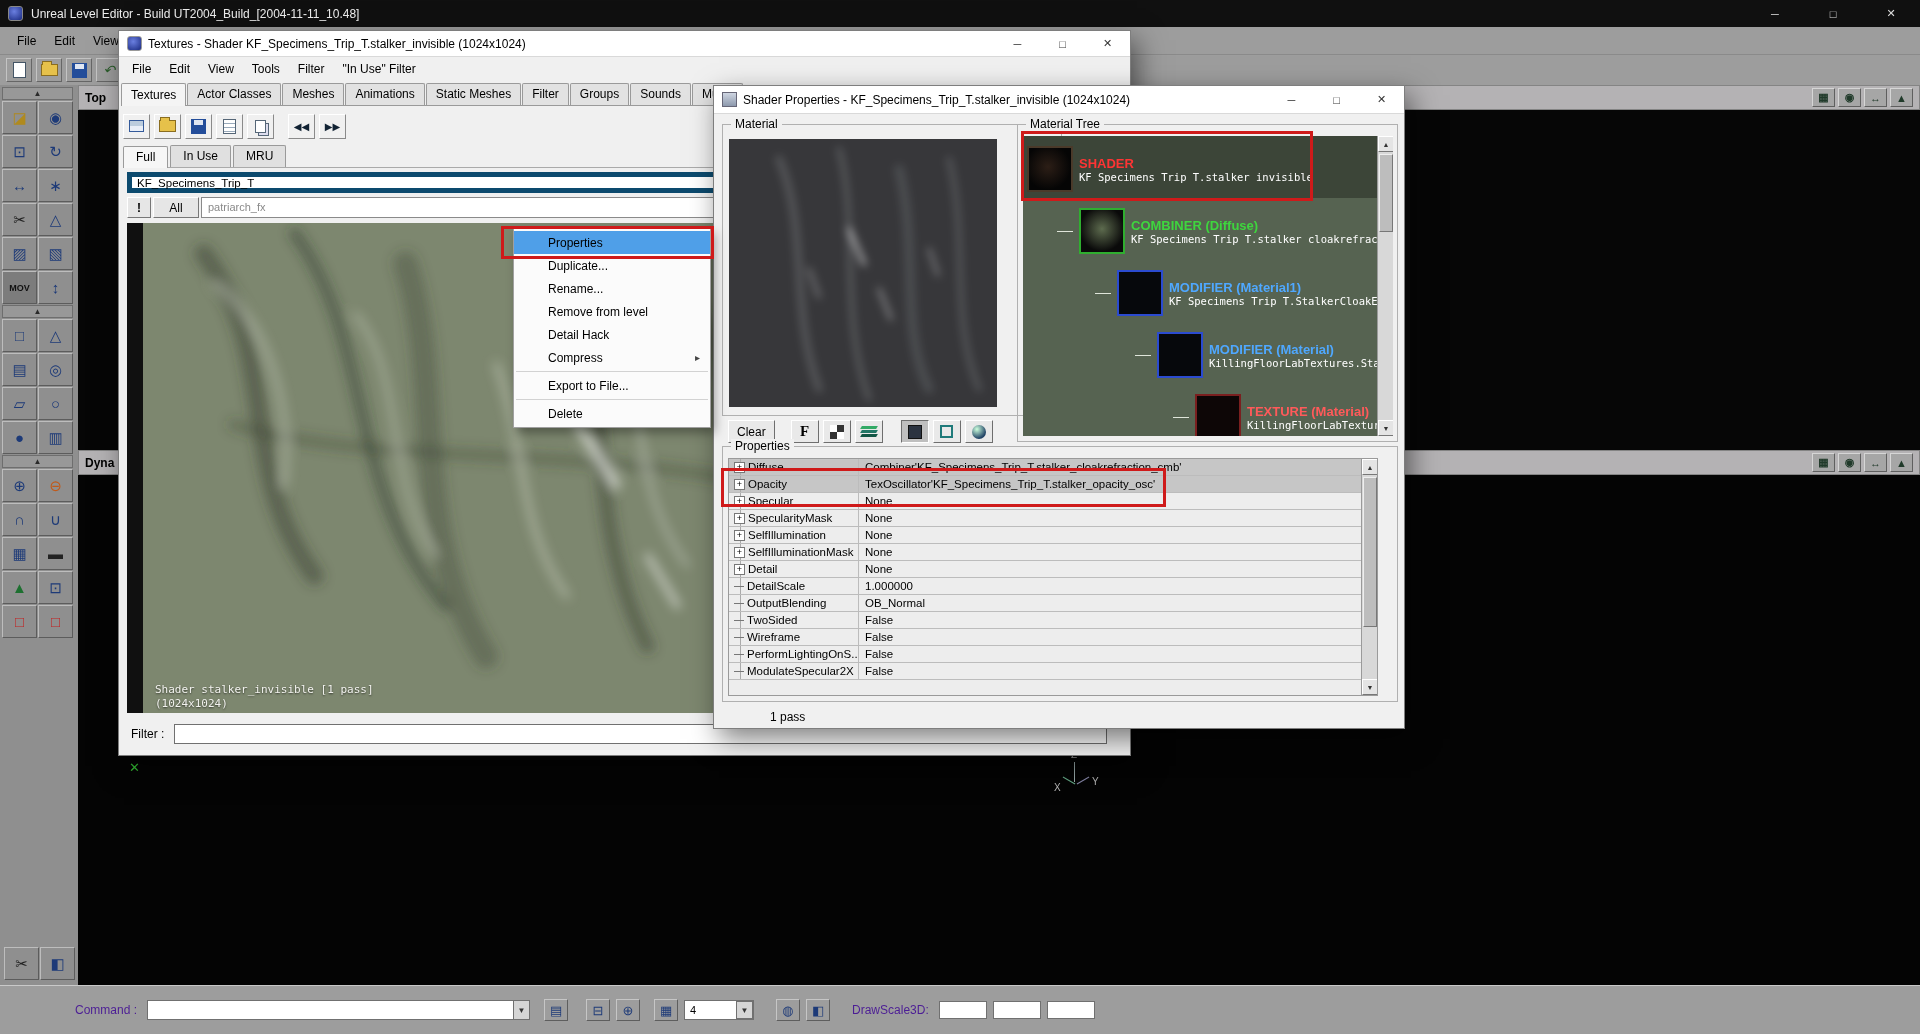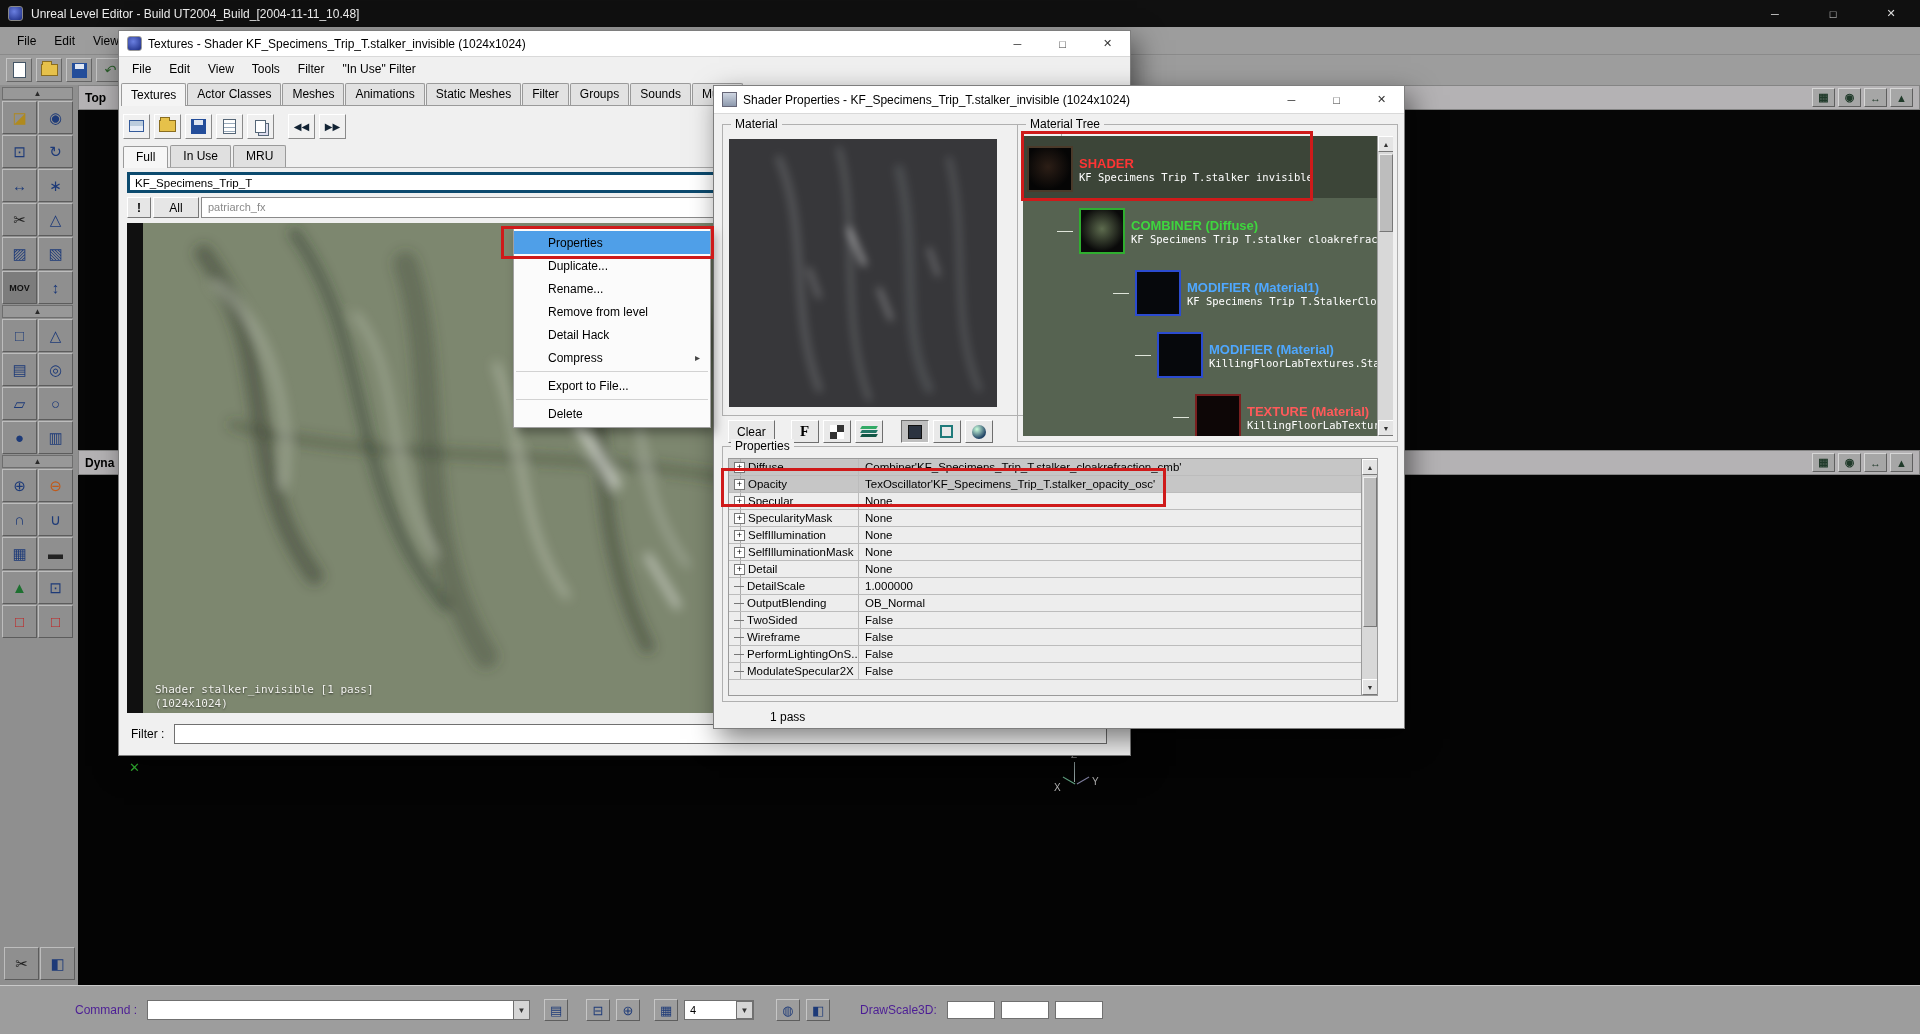--- a/index.html
+++ b/index.html
@@ -77,21 +77,21 @@
   .ctab{padding:3px 9px 4px;border:1px solid #9a9a9a;border-bottom:none;background:#e2e2e2;margin-right:1px;border-radius:2px 2px 0 0}
   .ctab.active{background:#f4f4f4;position:relative;top:1px;padding-top:4px}
   .tb-toolbar{position:absolute;left:4px;top:80px;width:1004px;height:30px;display:flex;align-items:center;gap:4px;background:#f0f0f0}
   .bbtn{width:27px;height:25px;display:flex;align-items:center;justify-content:center;background:#f0f0f0;border:1px solid;border-color:#fff #8a8a8a #8a8a8a #fff;font-size:10px;color:#123}
   .ic-dock{width:15px;height:12px;border:1px solid #345a9a;background:linear-gradient(#bcd 50%,#e8eef7 50%)}
   .ic-props{width:13px;height:15px;background:repeating-linear-gradient(#fff 0 3px,#9ab 3px 4px);border:1px solid #567}
   .ic-copy{width:11px;height:13px;background:#fff;border:1px solid #567;box-shadow:3px 3px 0 -1px #dde,3px 3px 0 0 #567}
   .view-tabs{position:absolute;left:4px;top:113px;width:1004px;height:24px;display:flex;align-items:flex-end;border-bottom:1px solid #aaa}
   .vtab{padding:3px 12px 4px;border:1px solid #9a9a9a;border-bottom:none;background:#e0e0e0;margin-right:2px;border-radius:2px 2px 0 0}
   .vtab.active{background:#f6f6f6;position:relative;top:1px}
-  .pkg-combo{position:absolute;left:8px;top:141px;width:997px;height:21px;background:#fff;border:3px solid #0c4a6e;display:flex;align-items:center}
+  .pkg-combo{position:absolute;left:8px;top:141px;width:997px;height:21px;background:#fff;border:5px solid #0c4a6e;display:flex;align-items:center}
   .pkg-combo .v{flex:1;padding-left:5px;font-size:11.5px}
   .grp-row{position:absolute;left:8px;top:166px;width:997px;height:21px;display:flex;gap:2px}
   .sqbtn{width:24px;height:21px;display:flex;align-items:center;justify-content:center;background:#e6e6e6;border:1px solid;border-color:#fff #777 #777 #fff;font-weight:bold}
   .allbtn{width:46px;height:21px;display:flex;align-items:center;justify-content:center;background:#e6e6e6;border:1px solid;border-color:#fff #777 #777 #fff}
   .grp-field{flex:1;height:21px;background:#fff;border:1px solid #8a8a8a;color:#8a8a8a;padding:3px 6px;font-size:11px}
   .preview-area{position:absolute;left:8px;top:192px;width:997px;height:490px;background:#101010;overflow:hidden}
   .tex-green{position:absolute;left:16px;top:0;width:915px;height:490px;border-right:2px solid #cc2020;overflow:hidden}
   .tex-green svg{position:absolute;left:0;top:0;width:100%;height:100%}
   .tex-caption{position:absolute;left:12px;bottom:2px;color:#f2f2ee;font:11px "DejaVu Sans Mono",monospace;line-height:14px;text-shadow:0 1px 2px rgba(0,0,0,.6);z-index:2}
   .tex-side{position:absolute;left:917px;top:0;width:80px;height:490px;background:#141414}
@@ -350,21 +350,21 @@
   <span class="gridcombo">
     <span class="v">4</span>
     <span class="combo-arrow" style="height:18px">▼</span>
   </span>
   <span class="cbtn" style="margin-left:16px">
       <span>◍</span>
     </span>
   <span class="cbtn">
       <span>◧</span>
     </span>
-  <span class="clabel" style="margin-left:24px">DrawScale3D:</span>
+  <span class="clabel" style="margin-left:16px">DrawScale3D:</span>
   <input class="dsinput" style="">
   <input class="dsinput" style="">
   <input class="dsinput" style="">
 </div>
 
 <div class="win" id="tex-window">
   <div class="wtitle">
     <span class="wicon tex"></span>
     <span class="wtitle-text">Textures - Shader KF_Specimens_Trip_T.stalker_invisible (1024x1024)</span>
     <span class="wctls">
@@ -533,21 +533,21 @@
         </span>
       </div>
       <div class="trow" style="padding-left:34px">
         <i class="tline"></i>
         <i class="tthumb green-b"></i>
         <span class="ttext">
           <span class="ttype" style="color:#3ed63e;display:block">COMBINER (Diffuse)</span>
           <span class="tname" style="display:block">KF_Specimens_Trip_T.stalker_cloakrefraction_c</span>
         </span>
       </div>
-      <div class="trow" style="padding-left:90px">
+      <div class="trow" style="padding-left:72px">
         <i class="tline"></i>
         <i class="tthumb blue-b"></i>
         <span class="ttext">
           <span class="ttype" style="color:#4fa8ff;display:block">MODIFIER (Material1)</span>
           <span class="tname" style="display:block">KF_Specimens_Trip_T.StalkerCloakEnv_</span>
         </span>
       </div>
       <div class="trow" style="padding-left:112px">
         <i class="tline"></i>
         <i class="tthumb blue-b"></i>

